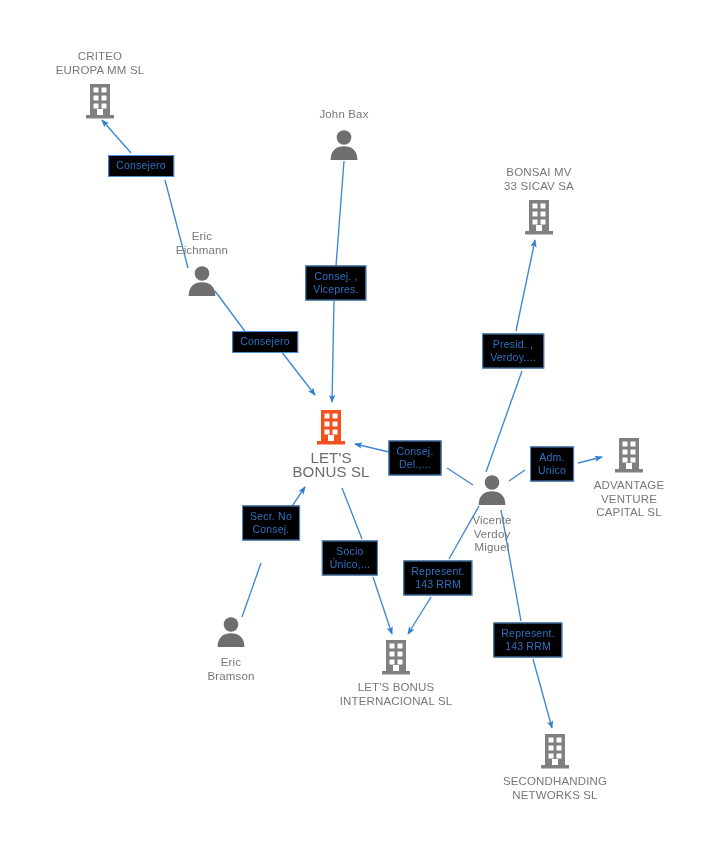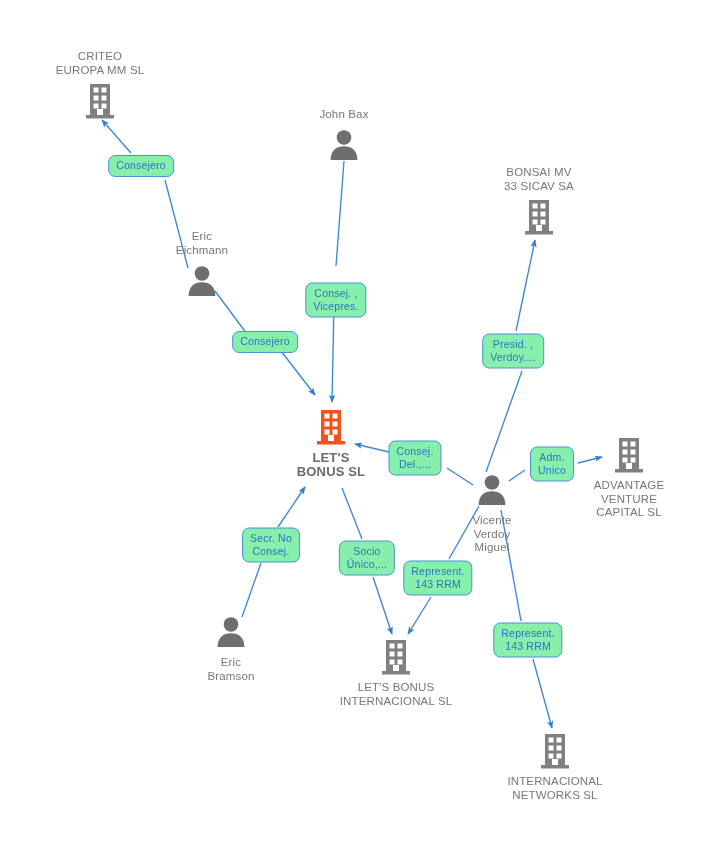--- a/index.html
+++ b/index.html
@@ -23,28 +23,28 @@
     position:absolute;left:-90px;width:180px;
     text-align:center;
     font-size:11.5px;
     color:#777777;
     line-height:13.5px;
     letter-spacing:.15px;
     white-space:pre-line;
   }
   .node .caption.above{ bottom:24px; }
   .node .caption.below{ top:24px; }
-  .node.focus .caption{ color:#6b6b6b; font-weight:bold; font-size:13px; }
+  .node.focus .caption{ color:#6b6b6b; font-weight:normal; font-size:15px; }
 
   
   .rel{
     position:absolute;
-    background:#86efac;
+    background:#000000;
     border:1.4px solid #4a90d9;
-    border-radius:7px;
+    border-radius:0;
     color:#2d72c2;
     font-size:10.5px;
     line-height:13px;
     text-align:center;
     padding:3px 7px 4px 7px;
     white-space:pre-line;
     box-sizing:border-box;
     transform:translate(-50%,-50%);
     letter-spacing:.2px;
   }
@@ -252,37 +252,37 @@
         <rect x="2" y="33" width="28" height="3.5" fill="#808080"></rect>
         <rect x="9.5" y="5.5" width="5" height="5" fill="#ffffff"></rect>
         <rect x="17.5" y="5.5" width="5" height="5" fill="#ffffff"></rect>
         <rect x="9.5" y="13.5" width="5" height="5" fill="#ffffff"></rect>
         <rect x="17.5" y="13.5" width="5" height="5" fill="#ffffff"></rect>
         <rect x="9.5" y="21.5" width="5" height="5" fill="#ffffff"></rect>
         <rect x="17.5" y="21.5" width="5" height="5" fill="#ffffff"></rect>
         <rect x="13" y="27" width="6" height="6" fill="#ffffff"></rect>
       </svg>
     </div>
-    <div class="caption below">INTERNACIONAL
+    <div class="caption below">SECONDHANDING
 NETWORKS SL</div>
   </div>
 
   <div class="rel" style="left:141px;top:166px;">Consejero</div>
-  <div class="rel" style="left:336px;top:300px;">Consej. ,
+  <div class="rel" style="left:336px;top:283px;">Consej. ,
 Vicepres.</div>
   <div class="rel" style="left:265px;top:342px;">Consejero</div>
   <div class="rel" style="left:513px;top:351px;">Presid. ,
 Verdoy....</div>
   <div class="rel" style="left:415px;top:458px;">Consej.
 Del.,...</div>
   <div class="rel" style="left:552px;top:464px;">Adm.
 Unico</div>
-  <div class="rel" style="left:271px;top:545px;">Secr.  No
+  <div class="rel" style="left:271px;top:523px;">Secr.  No
 Consej.</div>
-  <div class="rel" style="left:367px;top:558px;">Socio
+  <div class="rel" style="left:350px;top:558px;">Socio
 Único,...</div>
   <div class="rel" style="left:438px;top:578px;">Represent.
 143 RRM</div>
   <div class="rel" style="left:528px;top:640px;">Represent.
 143 RRM</div>
 
   <div id="watermark">
     <span class="c">©</span>
   </div>
 

